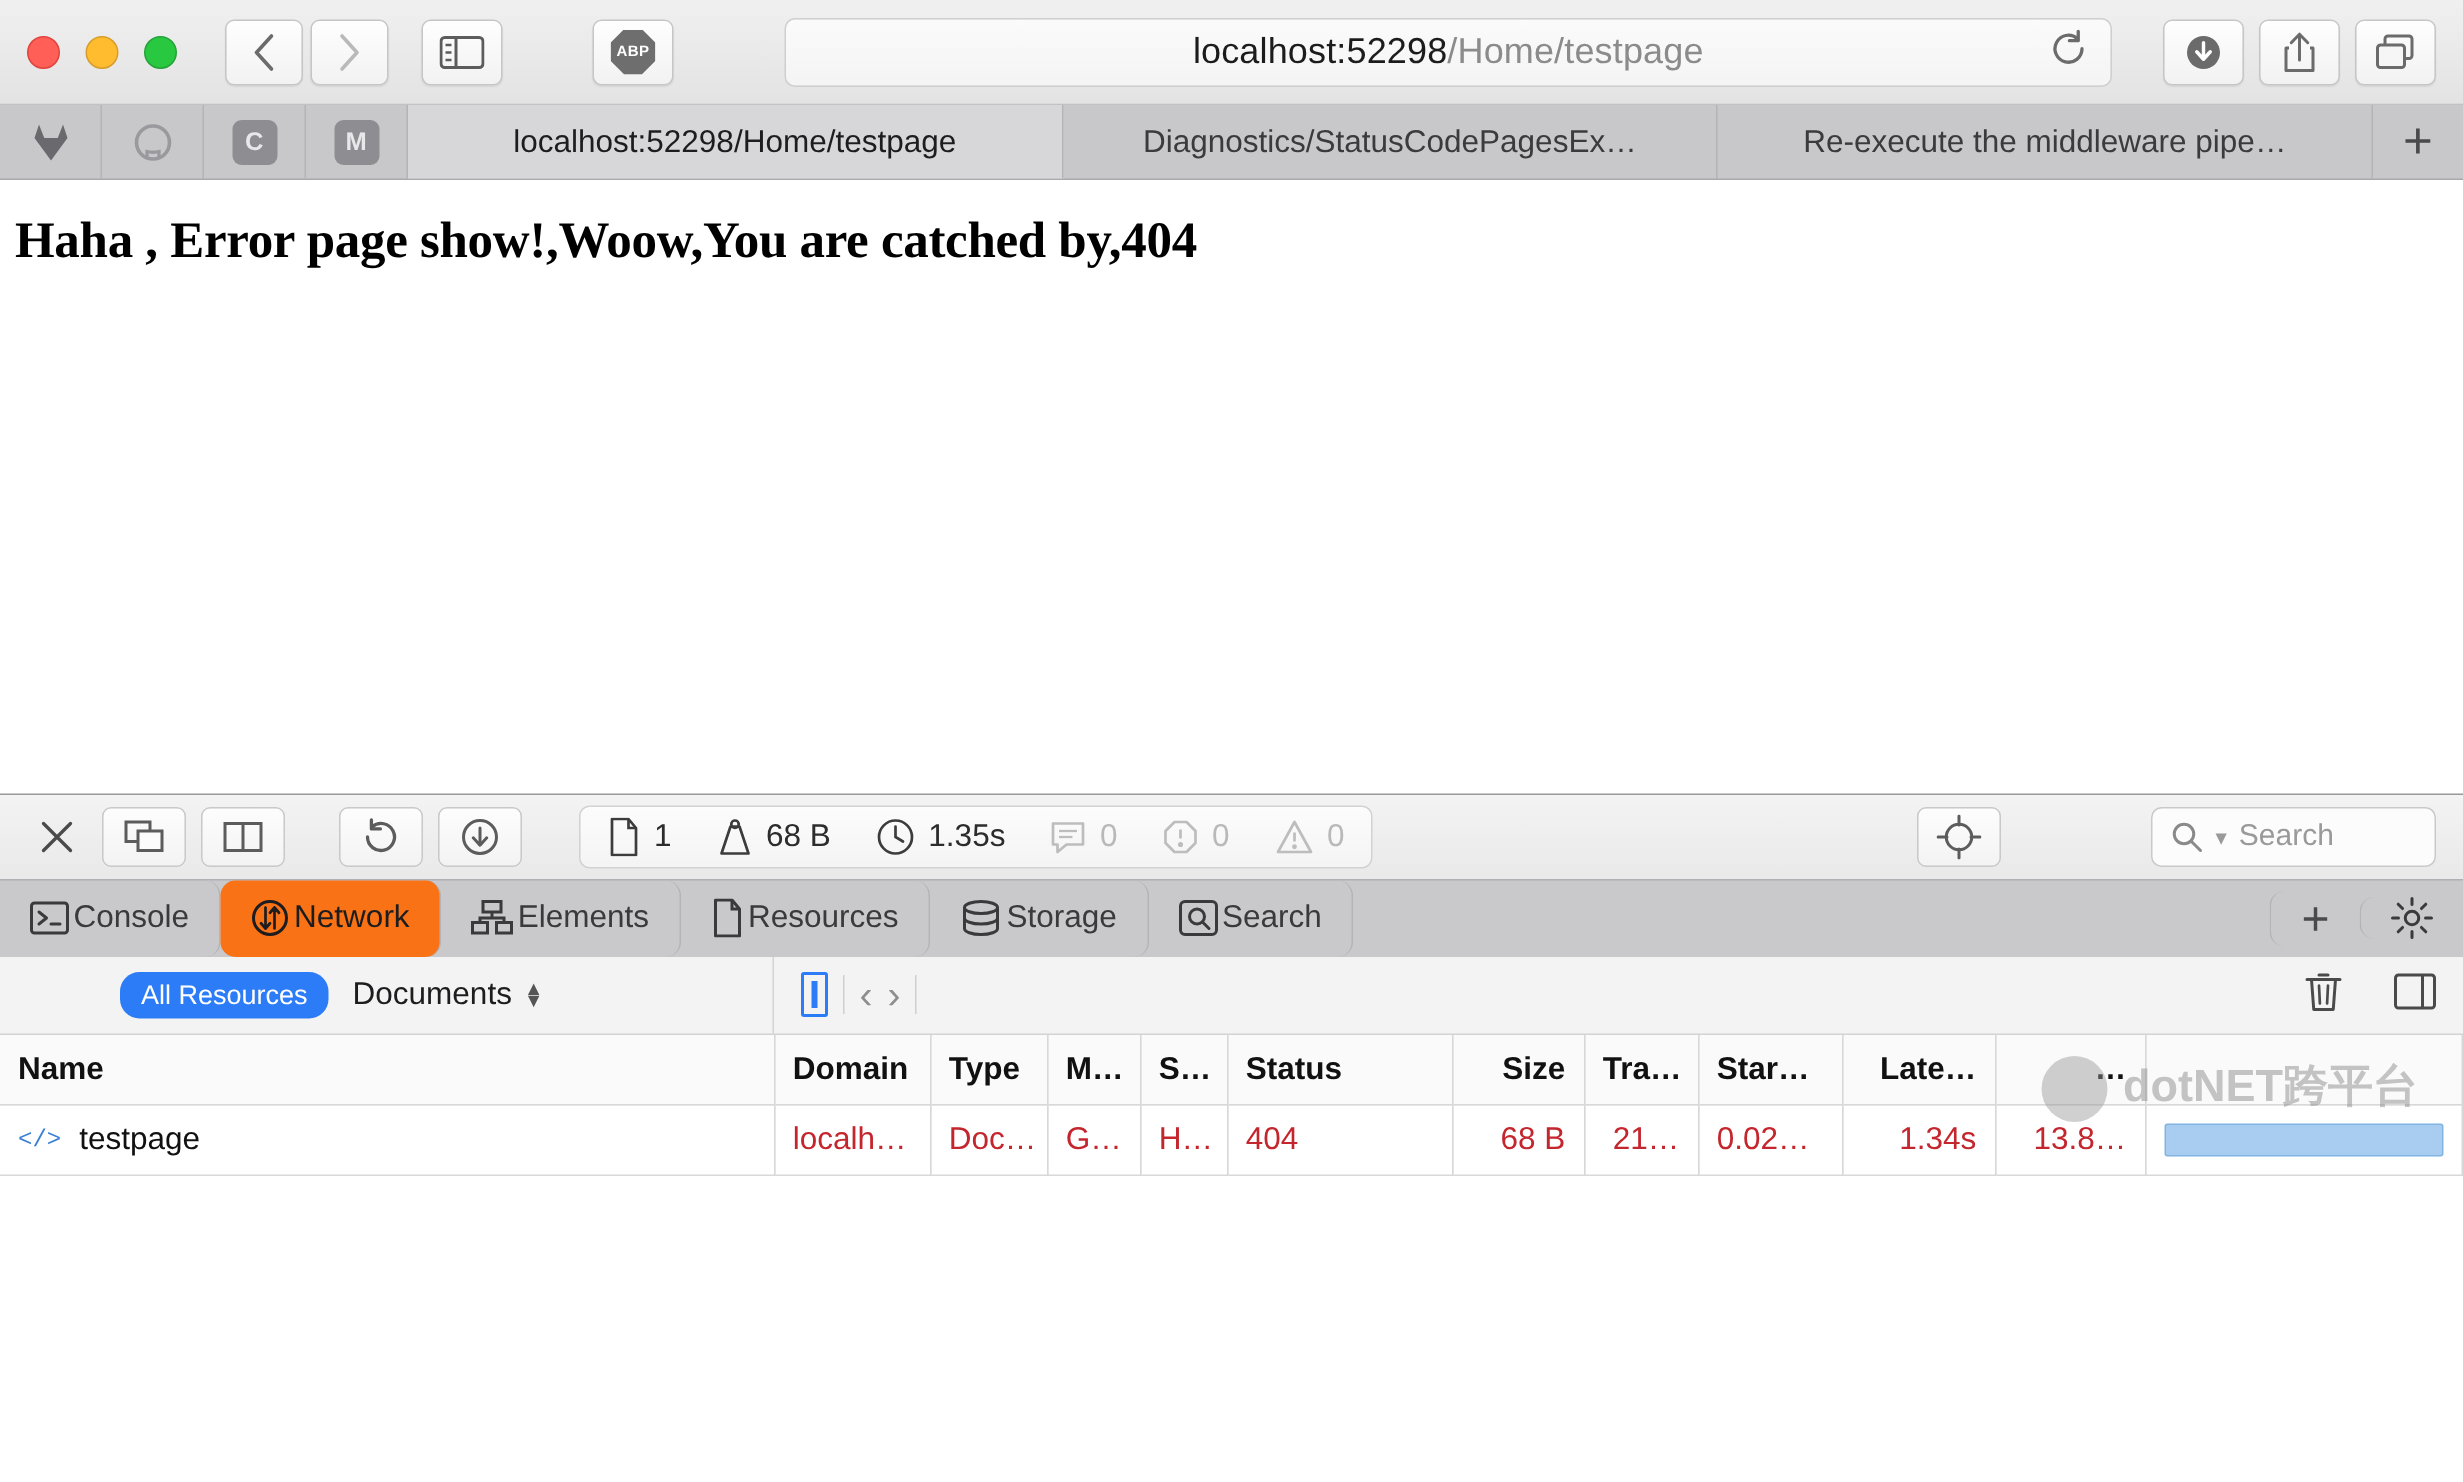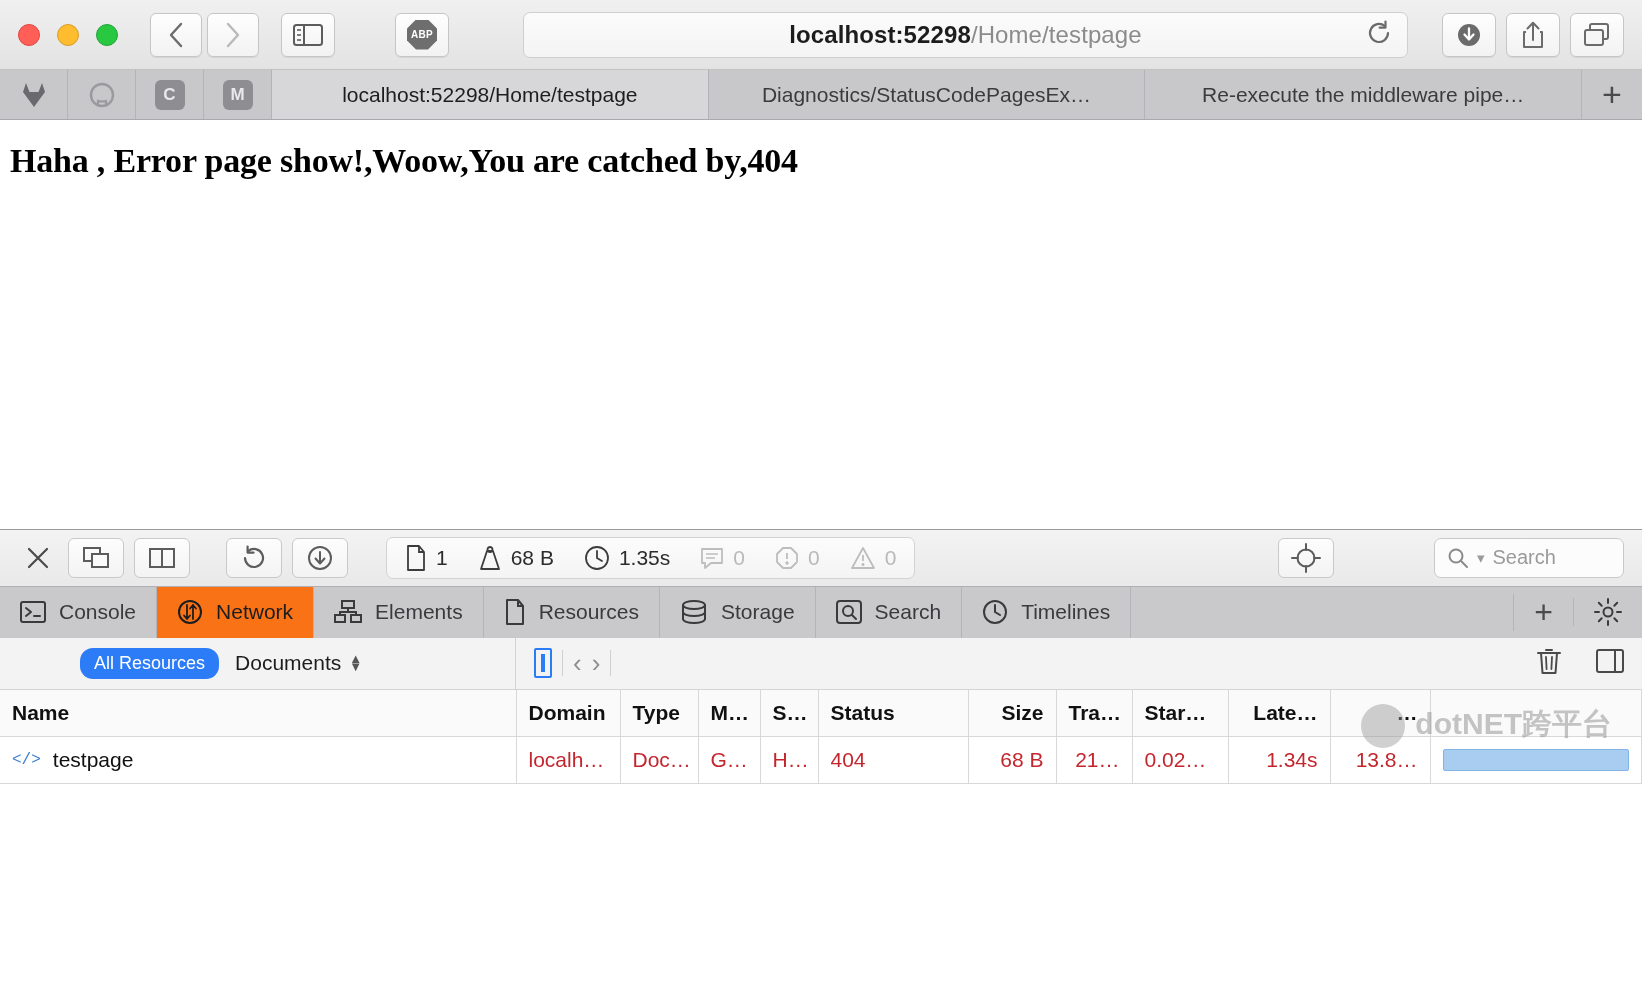--- a/index.html
+++ b/index.html
@@ -44,21 +44,21 @@
     color:#fff; font-size: 10px; font-weight: bold; letter-spacing: .3px;
   }
   .urlbar {
     flex: 1 1 auto; height: 46px; margin: 0 34px;
     background: linear-gradient(to bottom,#fbfbfb,#f4f4f4);
     border: 1px solid #cfcfcf; border-radius: 7px;
     display: flex; align-items: center; justify-content: center;
     position: relative;
   }
   .url-text { font-size: 24px; color: #8b8b8b; letter-spacing: .1px; }
-  .url-host { color: #1c1c1c; font-weight: bold; }
+  .url-host { color: #1c1c1c; }
   .reload { position: absolute; right: 14px; top: 50%; transform: translateY(-50%); color:#6b6b6b; }
   .right-group { display: flex; gap: 10px; }
 
   
   .tabbar {
     height: 50px; flex: 0 0 50px; display: flex; align-items: stretch;
     background: #c8c8cb; border-bottom: 1px solid #a9a9ad;
   }
   .fav {
     width: 68px; display: flex; align-items: center; justify-content: center;
@@ -107,23 +107,24 @@
   .stat.dim svg { stroke: #bdbdbd; }
   .spacer { flex: 1 1 auto; }
   .searchbox {
     width: 190px; height: 40px; border: 1px solid #c9c9c9; border-radius: 7px;
     background: #fcfcfc; display: flex; align-items: center; gap: 8px; padding: 0 12px;
     color: #9a9a9a; font-size: 20px;
   }
 
   .insp-tabs { height: 52px; display: flex; background: #c9c9cc; border-top: 1px solid #b0b0b4; }
   .itab {
-    display: flex; align-items: center; justify-content: center; gap: 13px;
+    display: flex; align-items: center; justify-content: center; gap: 3px;
     padding: 0 20px; font-size: 21px; color: #3a3a3c;
     border-right: 1px solid #b4b4b8;
+    border-radius: 10px;
   }
   .itab.active { background: #f97316; color: #1d1d1f; }
   .itab-end { display:flex; align-items:center; margin-left:auto; }
   .itab-end .itab { border-right: none; border-left: 1px solid #b4b4b8; }
 
   
   .filterbar { height: 52px; display: flex; align-items: center; background: #f3f3f3;
                border-bottom: 1px solid #d3d3d3; }
   .filter-left { width: 516px; display:flex; align-items:center; gap: 16px; padding-left: 80px;
                  border-right: 1px solid #d3d3d3; height: 100%; }
@@ -398,27 +399,20 @@
           </svg>
         <span>Storage</span>
       </div>
       <div class="itab">
         <svg width="26" height="26" viewBox="0 0 26 26">
             <rect x="1" y="2" width="24" height="22" rx="3" fill="none" stroke="#3a3a3c" stroke-width="2"></rect>
             <circle cx="12" cy="12" r="5" fill="none" stroke="#3a3a3c" stroke-width="2"></circle>
             <line x1="16" y1="16" x2="20" y2="20" stroke="#3a3a3c" stroke-width="2" stroke-linecap="round"></line>
           </svg>
         <span>Search</span>
-      </div>
-      <div class="itab">
-        <svg width="26" height="26" viewBox="0 0 26 26">
-            <circle cx="13" cy="13" r="11" fill="none" stroke="#3a3a3c" stroke-width="2"></circle>
-            <path d="M13 6 L13 13 L18 16" fill="none" stroke="#3a3a3c" stroke-width="2" stroke-linecap="round"></path>
-          </svg>
-        <span>Timelines</span>
       </div>
       <div class="itab-end">
         <div class="itab">
           <span style="font-size:32px;font-weight:300;color:#4a4a4d">+</span>
         </div>
         <div class="itab">
           <svg width="28" height="28" viewBox="0 0 28 28">
               <circle cx="14" cy="14" r="4.5" fill="none" stroke="#3a3a3c" stroke-width="2"></circle>
               <path d="M14 1 L14 5 M14 23 L14 27 M1 14 L5 14 M23 14 L27 14 M4.8 4.8 L7.7 7.7 M20.3 20.3 L23.2 23.2 M23.2 4.8 L20.3 7.7 M7.7 20.3 L4.8 23.2" stroke="#3a3a3c" stroke-width="2" stroke-linecap="round"></path>
             </svg>

